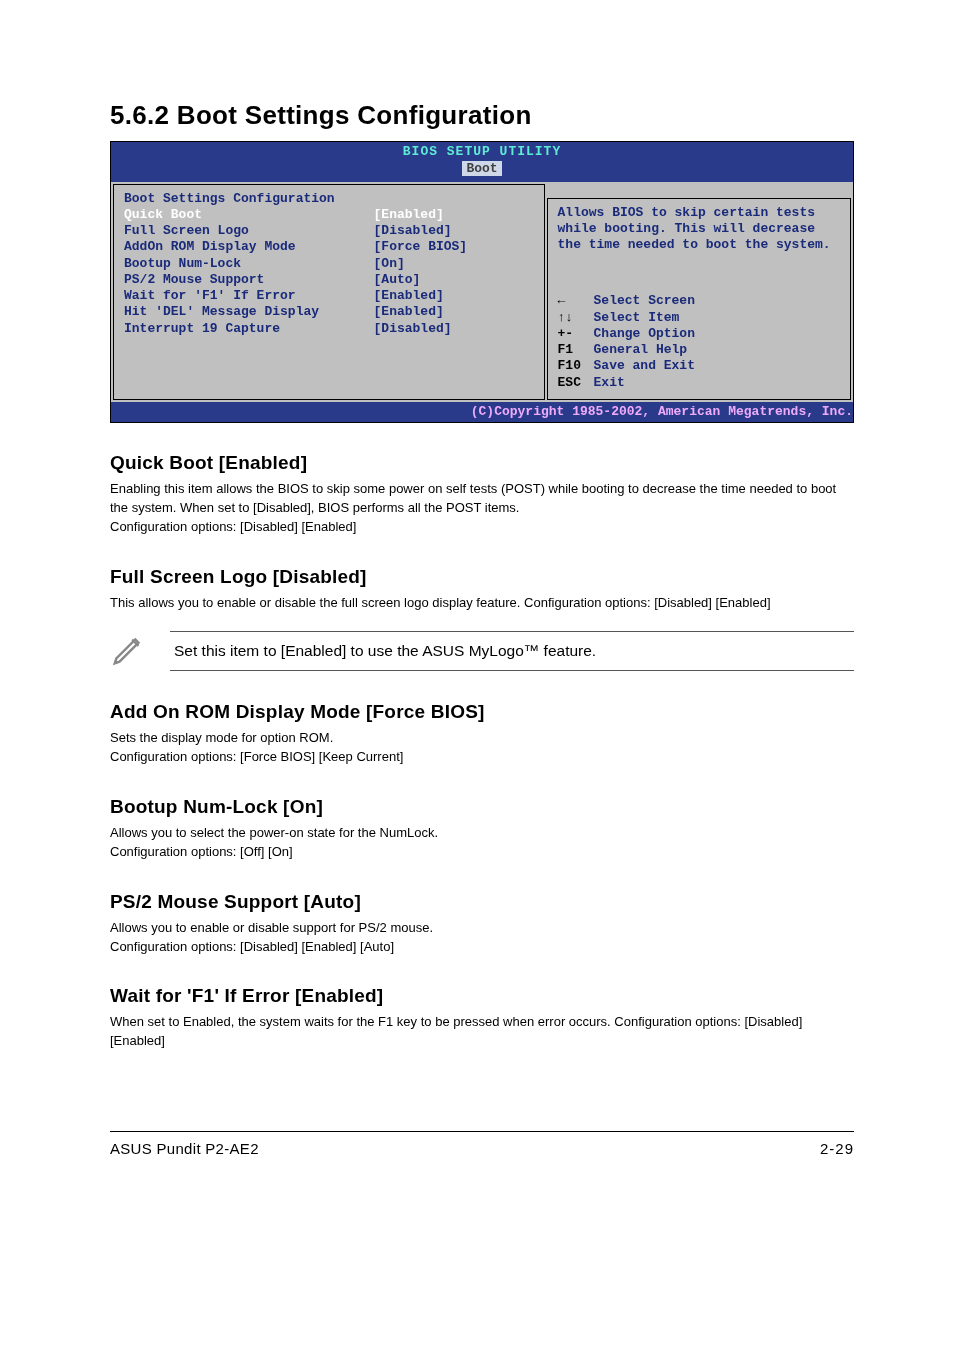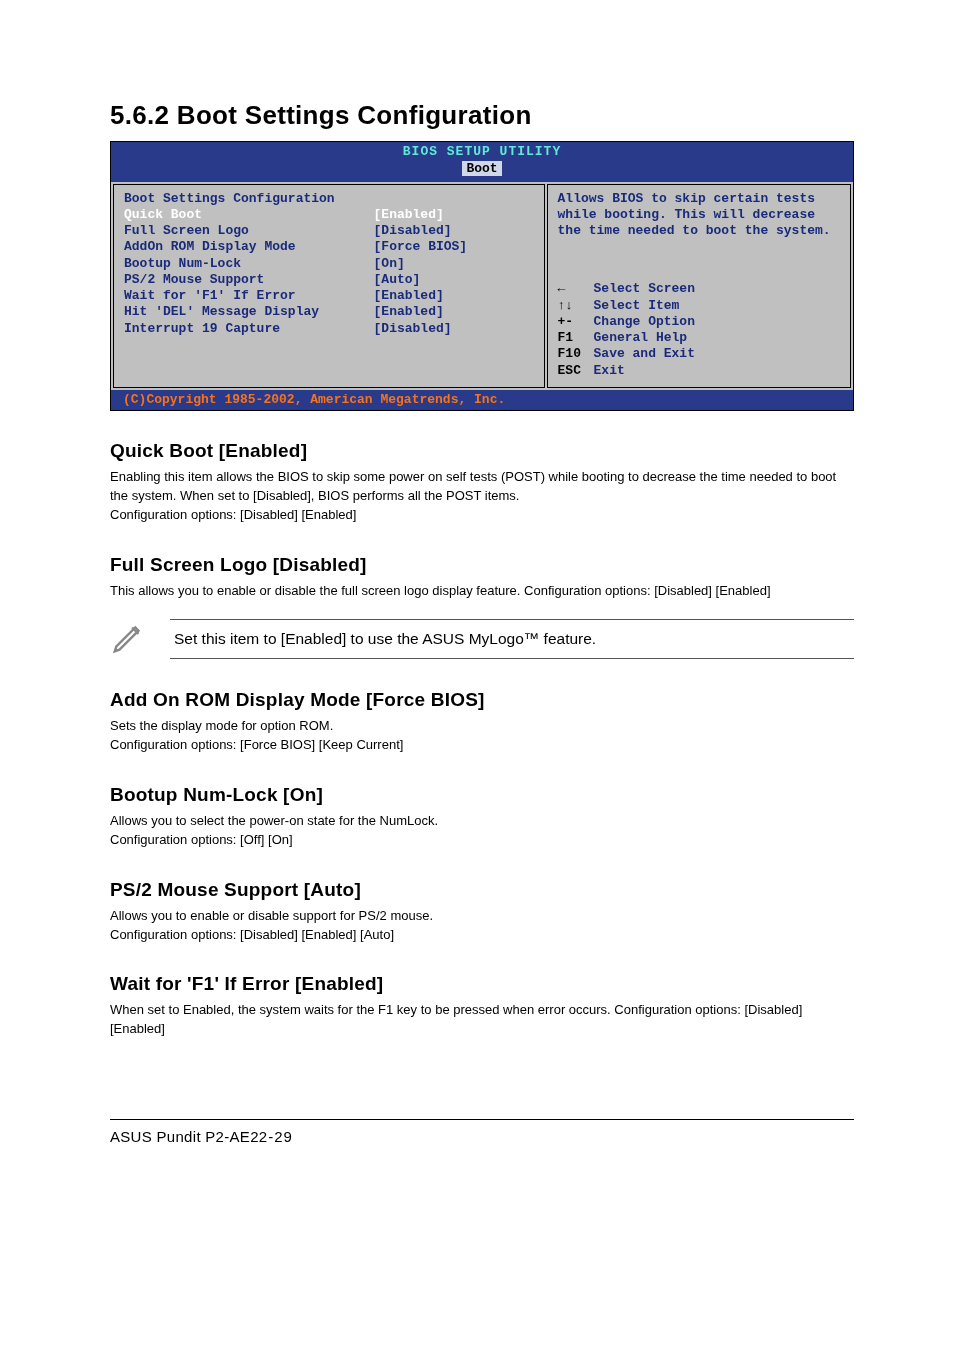--- a/index.html
+++ b/index.html
@@ -34,21 +34,21 @@
   }
   .bios-subtitle {
     background: #2a3a8a;
     color: #d8e6ff;
     text-align: center;
     font-weight: bold;
     padding: 0 0 4px 0;
   }
   .bios-subtitle span {
     background: #cfd8e8;
-    color: #000000;
+    color: #404040;
     padding: 0 4px;
   }
   .bios-body {
     display: flex;
     background: #c0c0c0;
   }
   .bios-left {
     flex: 1.45;
     border: 1px solid #000;
     margin: 2px 1px 2px 2px;
@@ -57,38 +57,38 @@
     font-weight: bold;
   }
   .bios-left .heading { color: #1a2a7a; margin-bottom: 0; }
   .bios-row { display: flex; }
   .bios-row .lbl { flex: 1; }
   .bios-row .val { flex: 0 0 160px; }
   .bios-left .sel .lbl, .bios-left .sel .val { color: #fff; }
   .bios-right {
     flex: 1;
     border: 1px solid #000;
-    margin: 2px 2px 2px 1px;
+    margin: 16px 2px 2px 1px;
     padding: 6px 10px 8px 10px;
     color: #1a2a7a;
     font-weight: bold;
     display: flex;
     flex-direction: column;
     justify-content: space-between;
   }
   .help-text { margin-bottom: 40px; }
   .nav-block .nav-row { display: flex; }
   .nav-block .k { flex: 0 0 36px; color: #000; }
   .nav-block .t { flex: 1; }
   .bios-footer {
     background: #2a3a8a;
-    color: #f97316;
-    text-align: left;
-    font-weight: bold;
-    padding: 2px 12px;
+    color: #f0abfc;
+    text-align: right;
+    font-weight: bold;
+    padding: 2px 0;
   }
   .item {
     margin-bottom: 18px;
     margin-top: 29px;
   }
   .item-title {
     font-size: 19px;
     font-weight: bold;
     margin-bottom: 6px;
     letter-spacing: 0.2px;
@@ -111,21 +111,21 @@
     border-top: 1px solid #555;
     border-bottom: 1px solid #555;
     padding: 10px 4px;
     font-size: 15.5px;
   }
   .page-footer {
     border-top: 1px solid #000;
     margin-top: 80px;
     padding-top: 8px;
     display: flex;
-    justify-content: flex-start;
+    justify-content: space-between;
     font-size: 15px;
   }
   .page-footer .left { letter-spacing: 0.3px; }
   .page-footer .right { letter-spacing: 1px; }
 </style>
 </head>
 <body>
 
 <h2 class="section-heading">5.6.2   Boot Settings Configuration</h2>
 

